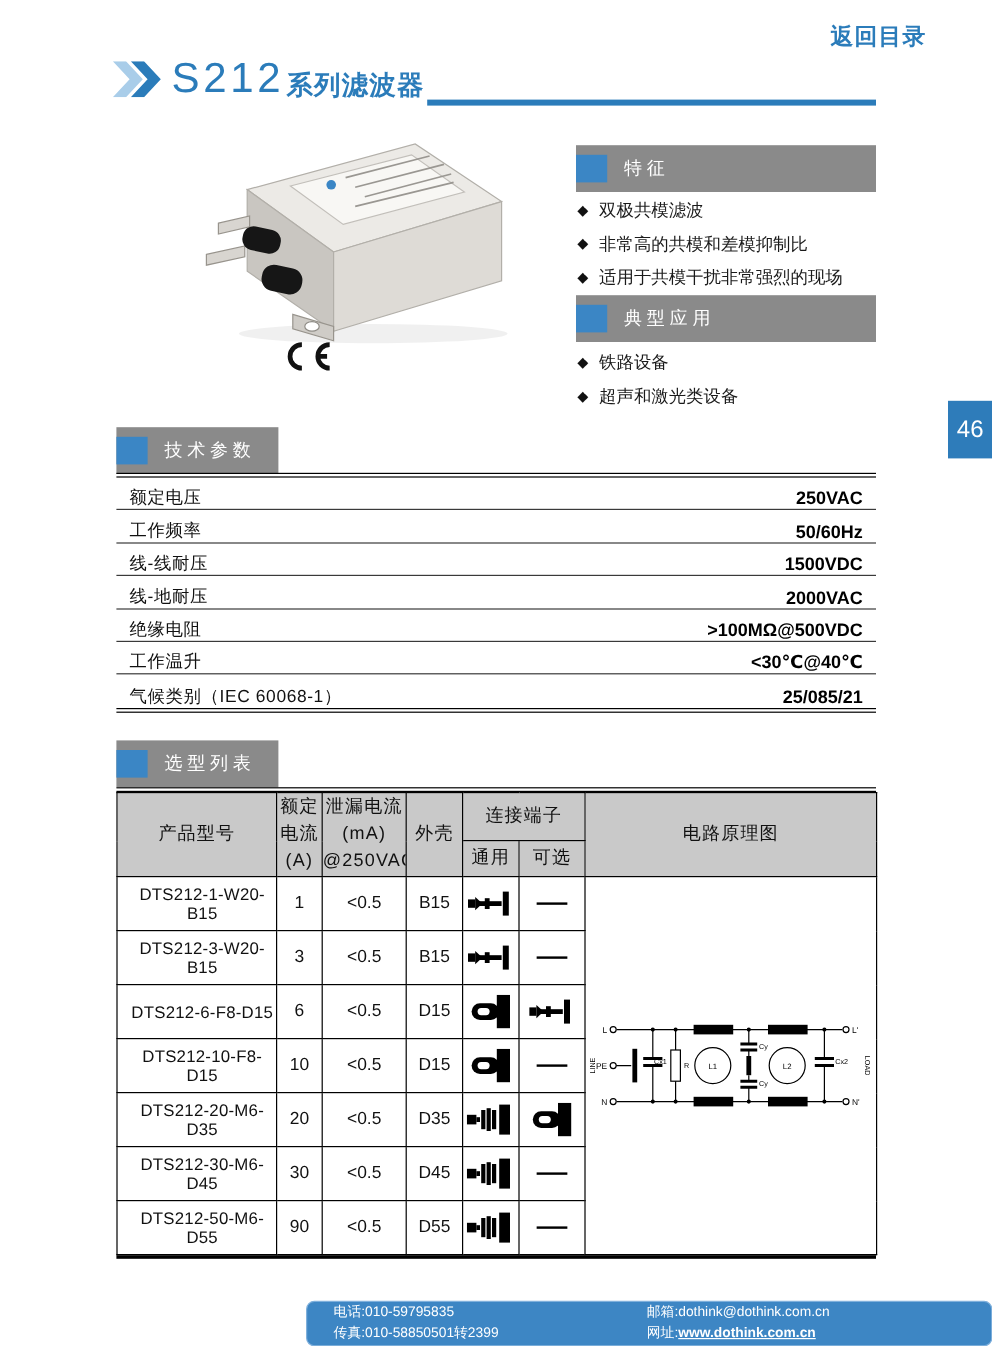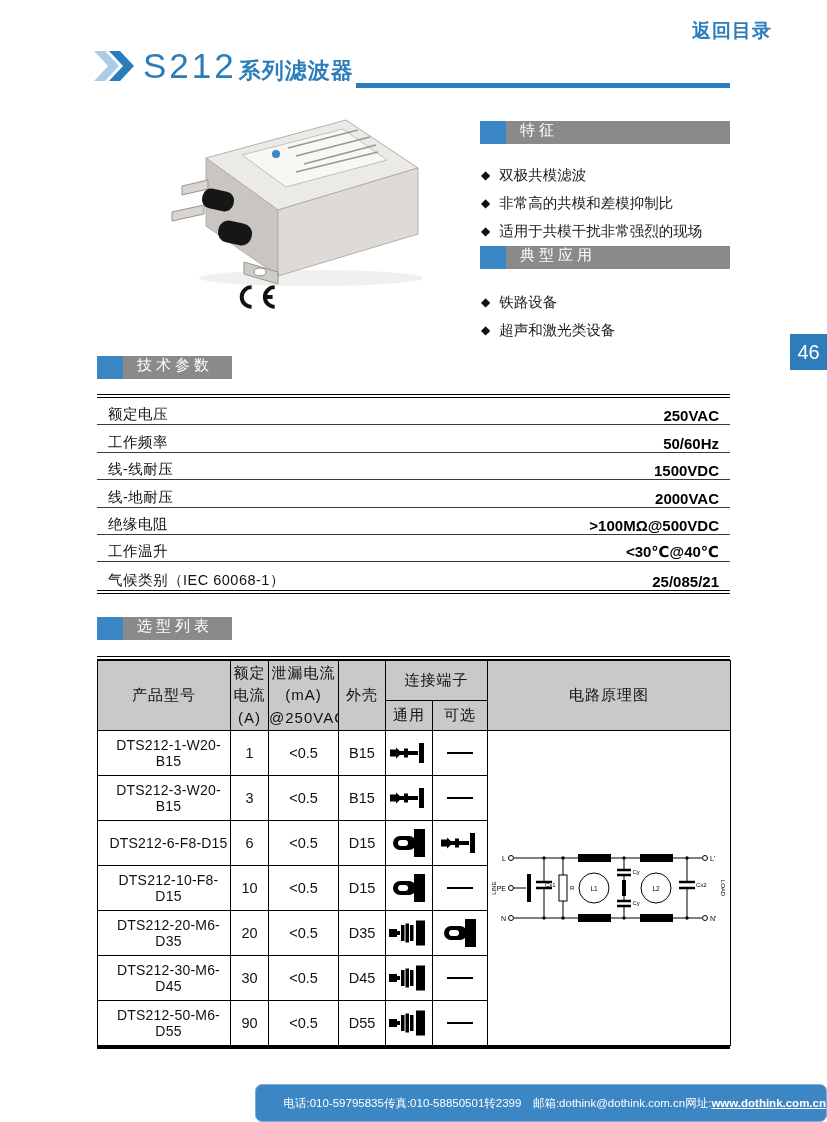--- a/index.html
+++ b/index.html
@@ -9,35 +9,35 @@
 
   
   .back-link{position:absolute;top:18px;right:55px;color:var(--accent,#2b7cba);font-size:19px;font-weight:600;letter-spacing:1px;text-decoration:none}
   .title-row{position:absolute;left:94px;top:48px;display:flex;align-items:flex-end}
   .chev{margin-right:7px;margin-bottom:2px}
   .title-series{color:var(--accent,#2b7cba);font-size:35px;font-weight:500;letter-spacing:3px;line-height:1}
   .title-suffix{color:var(--accent,#2b7cba);font-size:22px;font-weight:600;letter-spacing:1px;line-height:1;margin-left:2px;margin-bottom:1px}
   .title-underline{position:absolute;left:356px;top:83px;width:374px;height:5px;background:var(--accent,#2b7cba)}
 
   
-  .section-bar{position:absolute;height:23px;display:flex;align-items:flex-start;background:var(--bar-gray,#8a8a8a)}
+  .section-bar{position:absolute;height:39px;display:flex;align-items:center;background:var(--bar-gray,#8a8a8a)}
   .section-bar .sq{width:26px;height:23px;background:var(--bar-blue,#3b86c5);flex:none}
   .section-bar .bar-label{color:#fff;font-size:15px;letter-spacing:4px;padding-left:14px;white-space:nowrap}
   #bar-features{left:480px;top:121px;width:250px}
   #bar-apps{left:480px;top:246px;width:250px}
   #bar-tech{left:97px;top:356px;width:135px}
   #bar-sel{left:97px;top:617px;width:135px}
 
   .bullet-list{position:absolute;left:481px;width:310px}
   #list-features{top:161px}
   #list-apps{top:288px}
   .bullet{display:flex;align-items:center;height:28px;font-size:14.5px;color:#1a1a1a}
   .bullet .dm{font-size:12px;margin-right:9px;color:#111;line-height:1}
 
-  .page-badge{position:absolute;right:0;top:334px;width:37px;height:36px;background:var(--badge-blue,#2e7cba);color:#fff;font-size:20px;display:flex;align-items:center;justify-content:center}
+  .page-badge{position:absolute;right:0;top:334px;width:37px;height:48px;background:var(--badge-blue,#2e7cba);color:#fff;font-size:20px;display:flex;align-items:center;justify-content:center}
 
   .photo{position:absolute;left:146px;top:110px}
   .ce{position:absolute;left:231px;top:282px}
 
   
   .tech-table{position:absolute;left:97px;top:394px;width:633px;border-top:4px double #000;border-bottom:4px double #000}
   .tech-row{display:flex;justify-content:space-between;align-items:flex-end;height:27.4px;border-bottom:1px solid #3a3a3a;padding:0 11px}
   .tech-row:last-child{border-bottom:none}
   .tech-label{font-size:14.5px;color:#111;letter-spacing:.5px}
   .tech-value{font-size:15px;font-weight:700;color:#000}
@@ -49,21 +49,21 @@
   .sel thead th{background:var(--table-header-gray,#c9c9c9);font-weight:400;font-size:15px;white-space:pre-line;line-height:1.5;letter-spacing:1px}
   .sel thead tr.h1 th{height:40px}
   .sel thead tr.h2 th{height:30px}
   .sel tbody td{height:45px;font-size:14.5px;background:#fff}
   .sel td.td-model{text-align:center;padding-left:9px;font-size:14px;letter-spacing:.2px}
   .sel td.td-icon svg{display:block;margin:0 auto}
   .sel .schematic-cell{background:#fff}
 
   
   .footer{position:absolute;left:255px;top:1084px;width:572px;height:38px;background:var(--footer-blue,#3d86c4);border:1px solid #7fb0dc;border-radius:7px;color:#fff;display:flex;align-items:center}
-  .footer .col{display:flex;justify-content:center;font-size:11.5px;line-height:1.45;white-space:nowrap}
+  .footer .col{display:flex;flex-direction:column;justify-content:center;font-size:11.5px;line-height:1.45;white-space:nowrap}
   .footer .col1{margin-left:22px;width:255px}
   .footer .col2{margin-left:6px}
   .footer .weblink{color:#fff;text-decoration:underline;font-weight:700}
 </style>
 </head>
 <body>
 
 <div class="canvas">
 
   <a class="back-link" href="#">返回目录</a>

